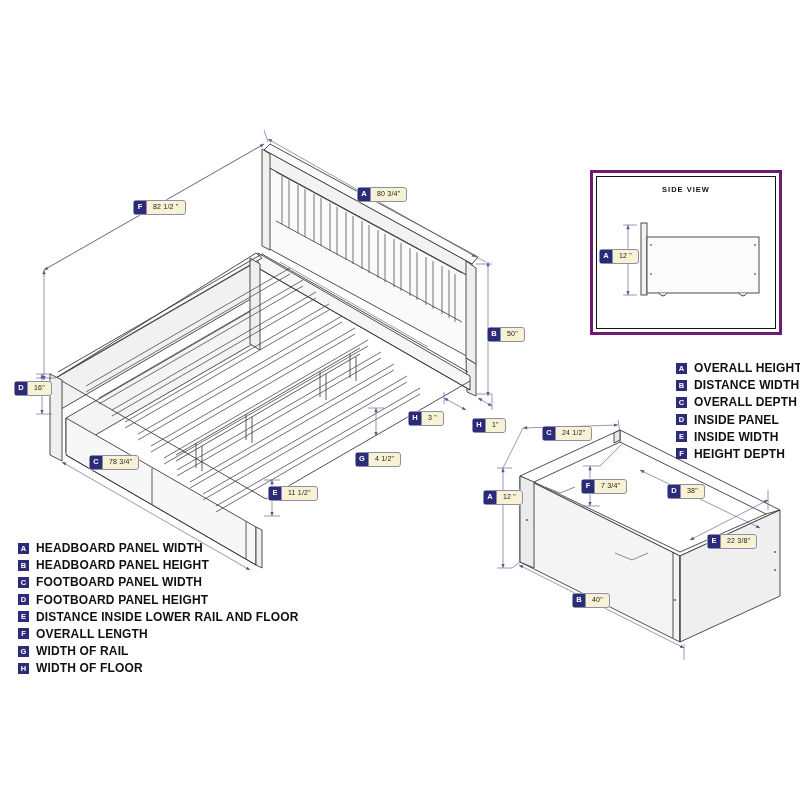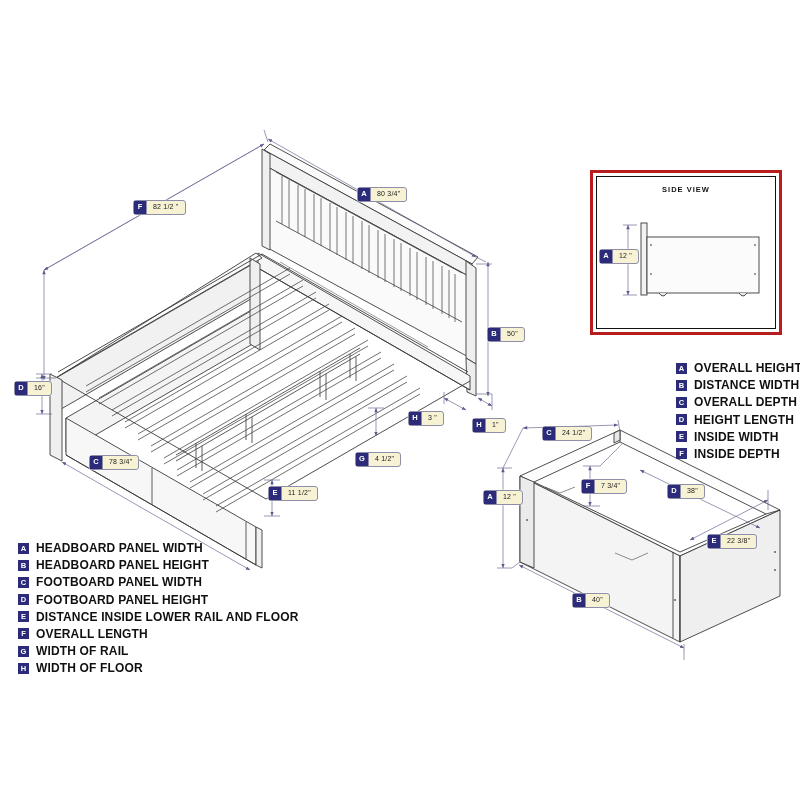--- a/index.html
+++ b/index.html
@@ -78,21 +78,21 @@
   #legend-bed{left:18px;top:541px;}
   #legend-drawer{left:676px;top:361px;}
   #legend-drawer .txt{font-size:12px;}
 
   
   #sideview{
     position:absolute;
     left:590px;top:170px;
     width:186px;height:159px;
     background:#ffffff;
-    border:3px solid #b91c1c;
+    border:3px solid #701a75;
     z-index:30;
   }
   #sideview .inner{
     position:absolute;left:3px;top:3px;right:3px;bottom:3px;
     border:1px solid #111111;
   }
   #sideview .title{
     position:absolute;left:0;right:0;top:12px;
     text-align:center;
     font-size:7.5px;
@@ -456,25 +456,25 @@
     <div class="row">
       <div class="box">B</div>
       <div class="txt">DISTANCE WIDTH</div>
     </div>
     <div class="row">
       <div class="box">C</div>
       <div class="txt">OVERALL DEPTH</div>
     </div>
     <div class="row">
       <div class="box">D</div>
-      <div class="txt">HEIGHT LENGTH</div>
+      <div class="txt">INSIDE PANEL</div>
     </div>
     <div class="row">
       <div class="box">E</div>
       <div class="txt">INSIDE WIDTH</div>
     </div>
     <div class="row">
       <div class="box">F</div>
-      <div class="txt">INSIDE DEPTH</div>
+      <div class="txt">HEIGHT DEPTH</div>
     </div>
   </div>
 
 </div>
 
 </body></html>

